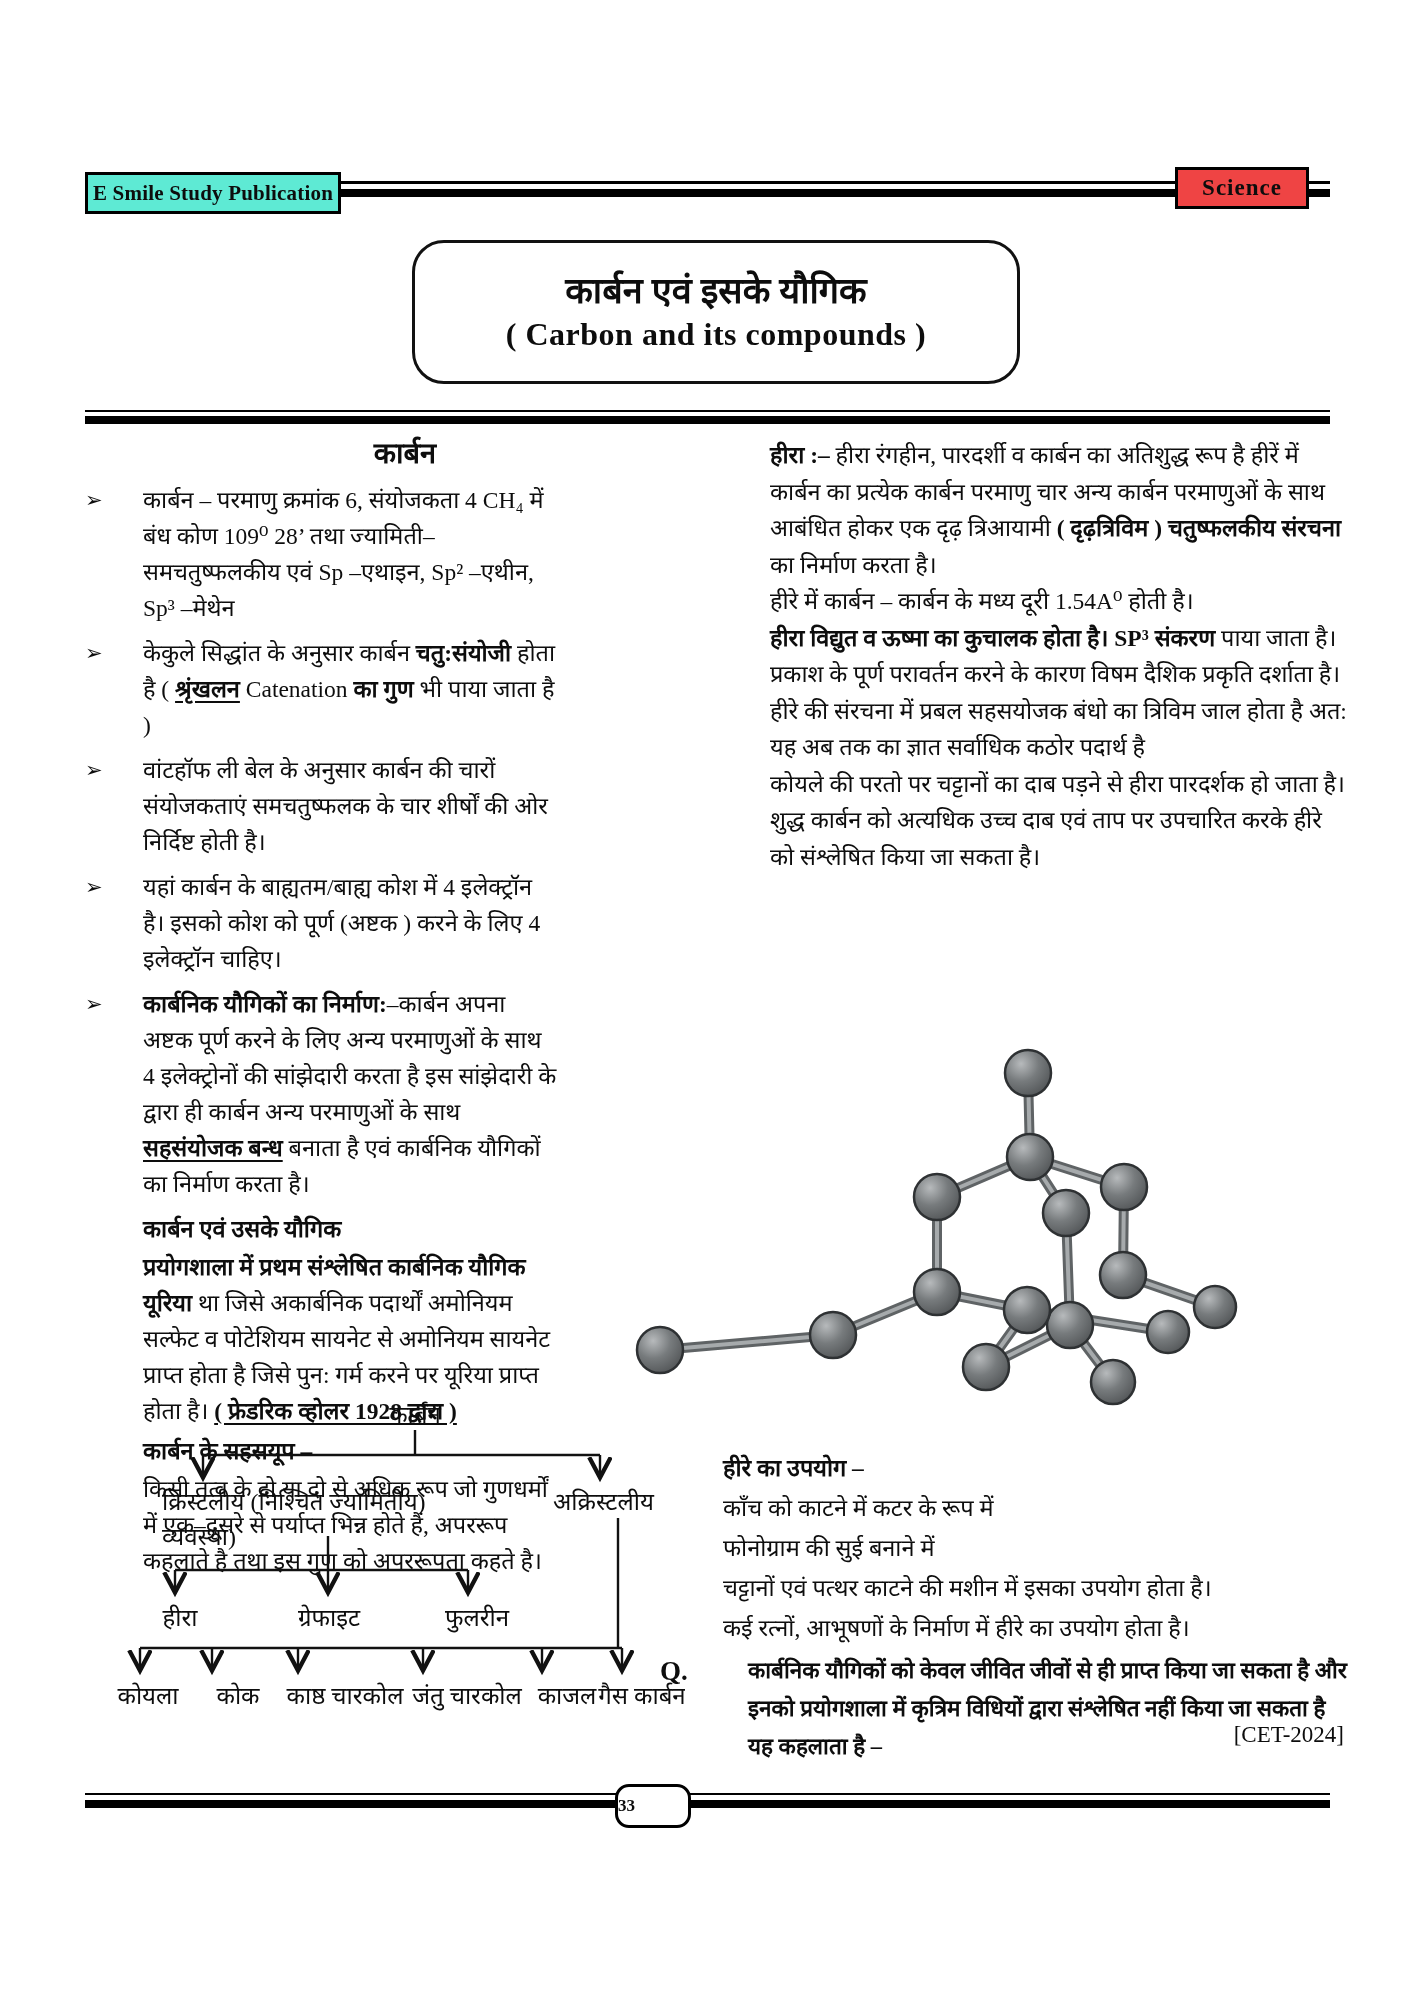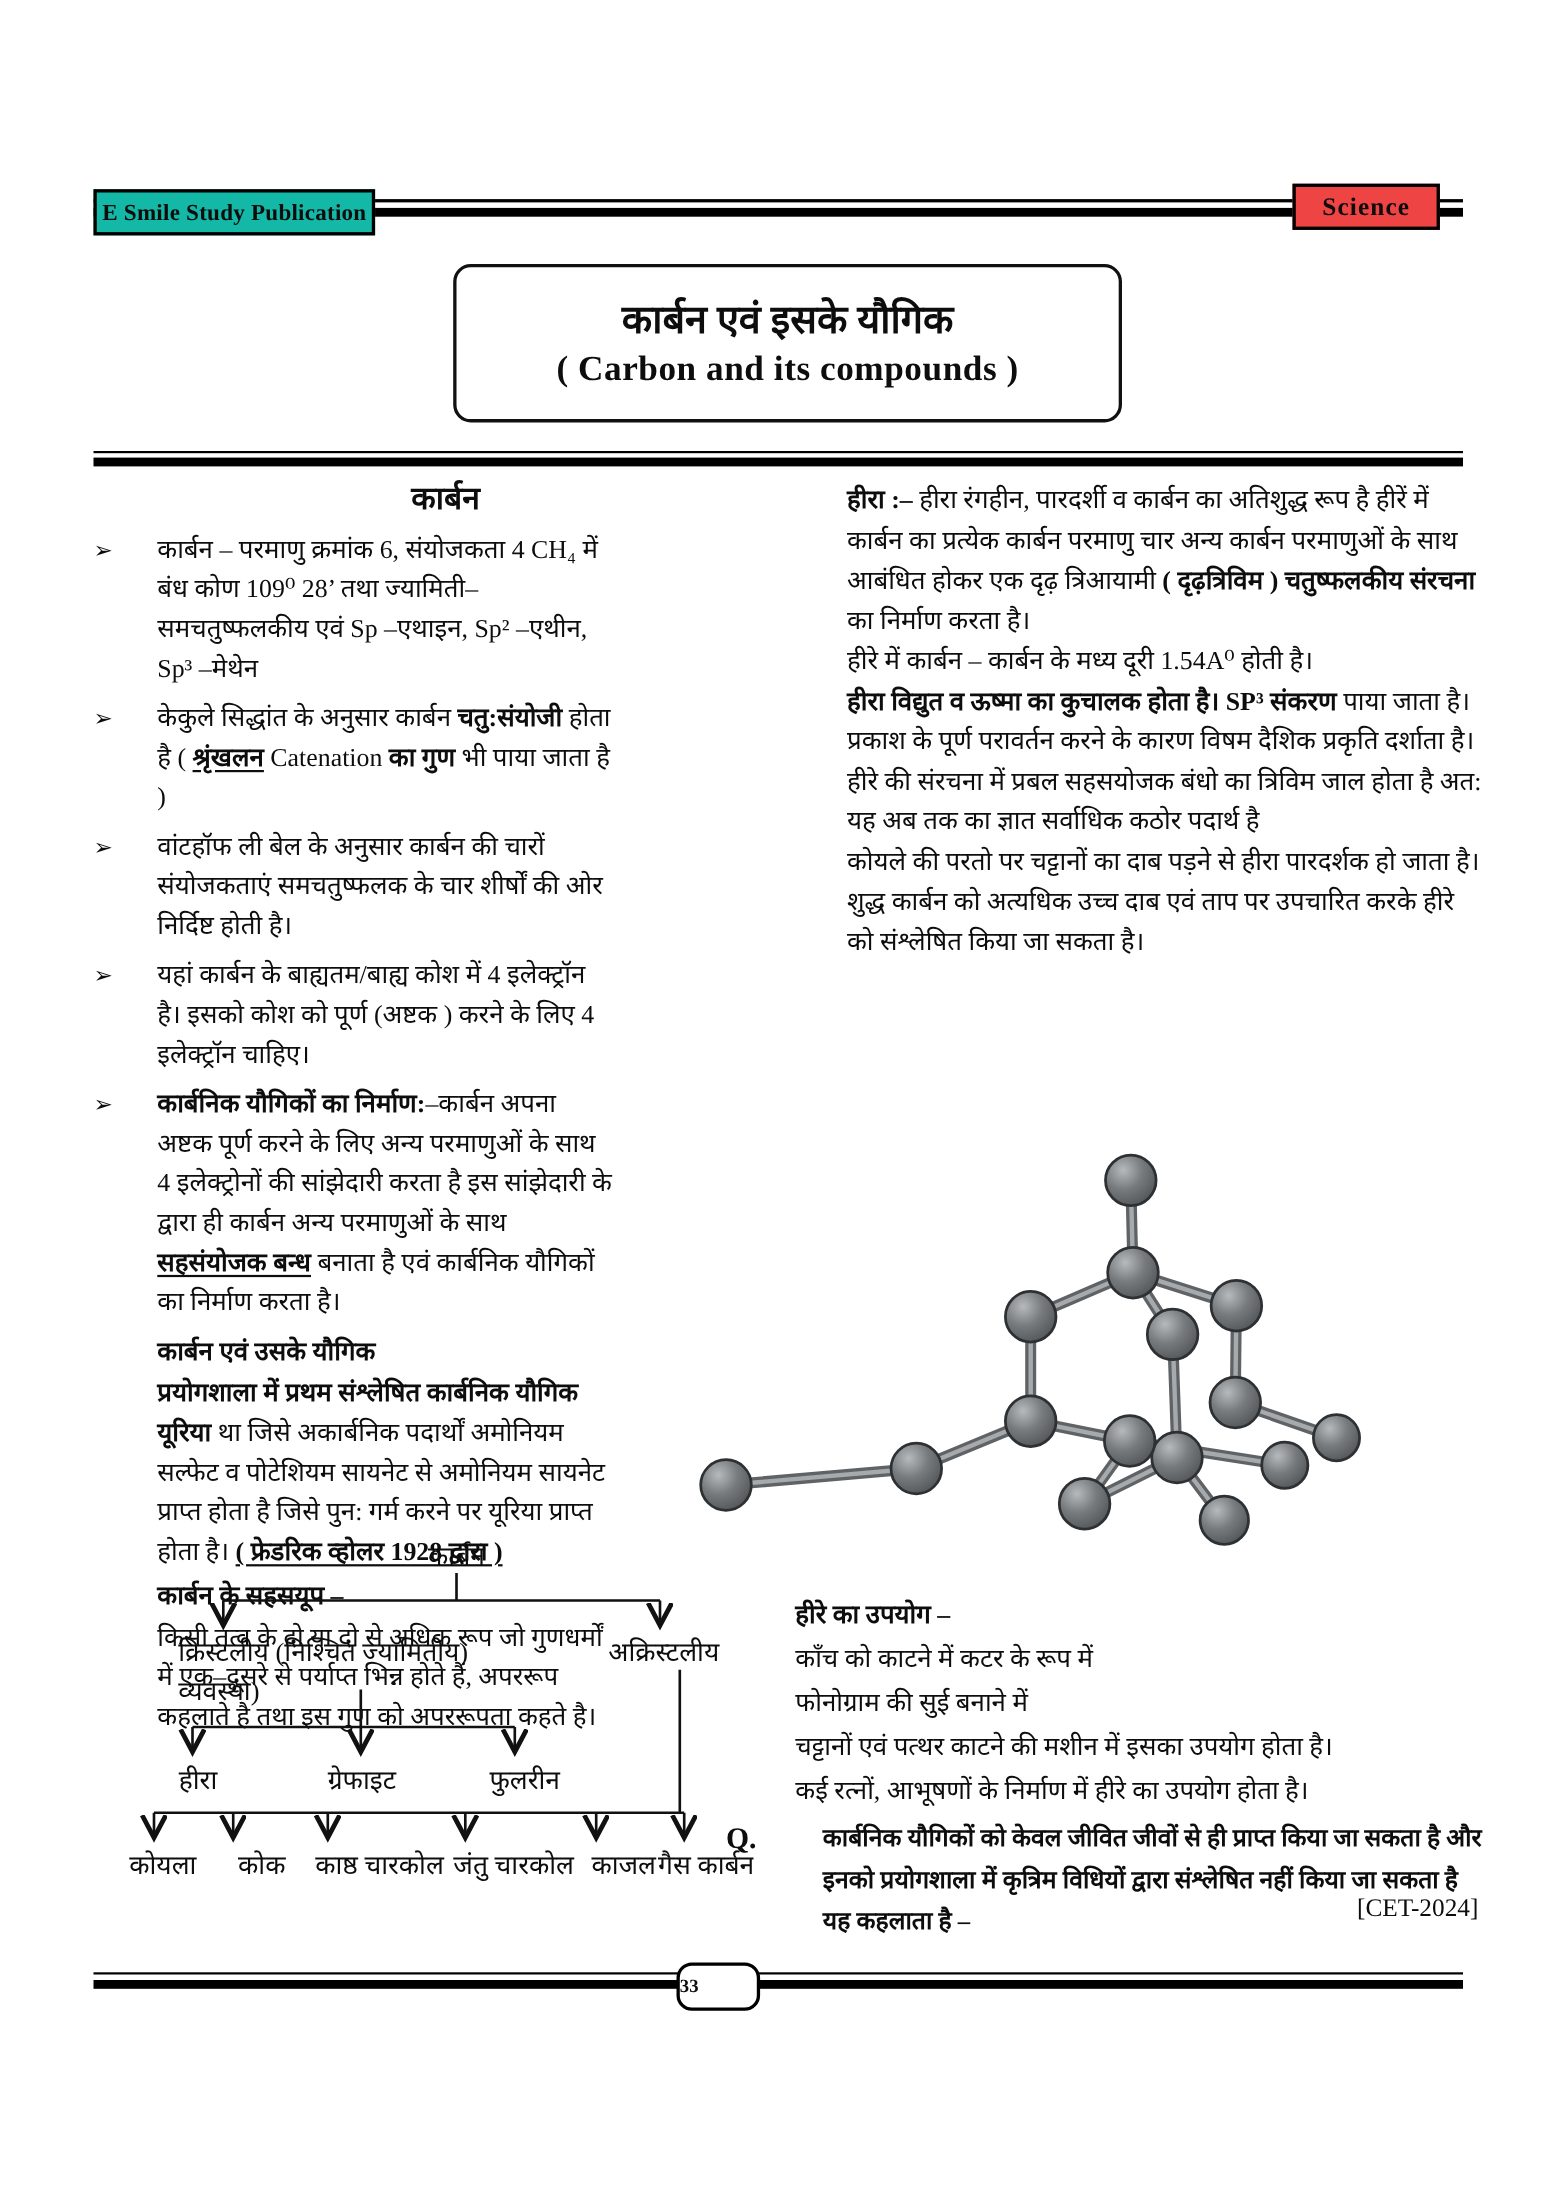--- a/index.html
+++ b/index.html
@@ -15,35 +15,35 @@
   .b{font-weight:700;}
   .u{text-decoration:underline;text-underline-offset:4px;}
 
   
   .header-rule{
     position:absolute;left:85px;top:181px;width:1245px;height:5px;
     border-top:3px solid #000;border-bottom:8px solid #000;
   }
   .pub-box{
     position:absolute;left:85px;top:172px;width:250px;height:36px;
-    background:#14b8a6;border:3px solid #000;
+    background:#5eead4;border:3px solid #000;
     display:flex;align-items:center;justify-content:center;
     font-weight:700;font-size:21px;letter-spacing:.2px;
   }
   .subject-box{
     position:absolute;left:1175px;top:167px;width:128px;height:36px;
     background:#ef4444;border:3px solid #000;
     display:flex;align-items:center;justify-content:center;
     font-weight:700;font-size:23px;letter-spacing:1px;
   }
 
   
   .title-box{
     position:absolute;left:412px;top:240px;width:602px;height:138px;
-    border:3px solid #111;border-radius:16px;background:#fff;
+    border:3px solid #111;border-radius:32px;background:#fff;
     display:flex;flex-direction:column;align-items:center;justify-content:center;gap:6px;
   }
   .title-hindi{font-weight:700;font-size:36px;line-height:1.1;}
   .title-english{font-weight:700;font-size:32px;line-height:1.1;letter-spacing:.5px;}
 
   .section-rule{
     position:absolute;left:85px;top:410px;width:1245px;height:4px;
     border-top:2px solid #000;border-bottom:8px solid #000;
   }
 

